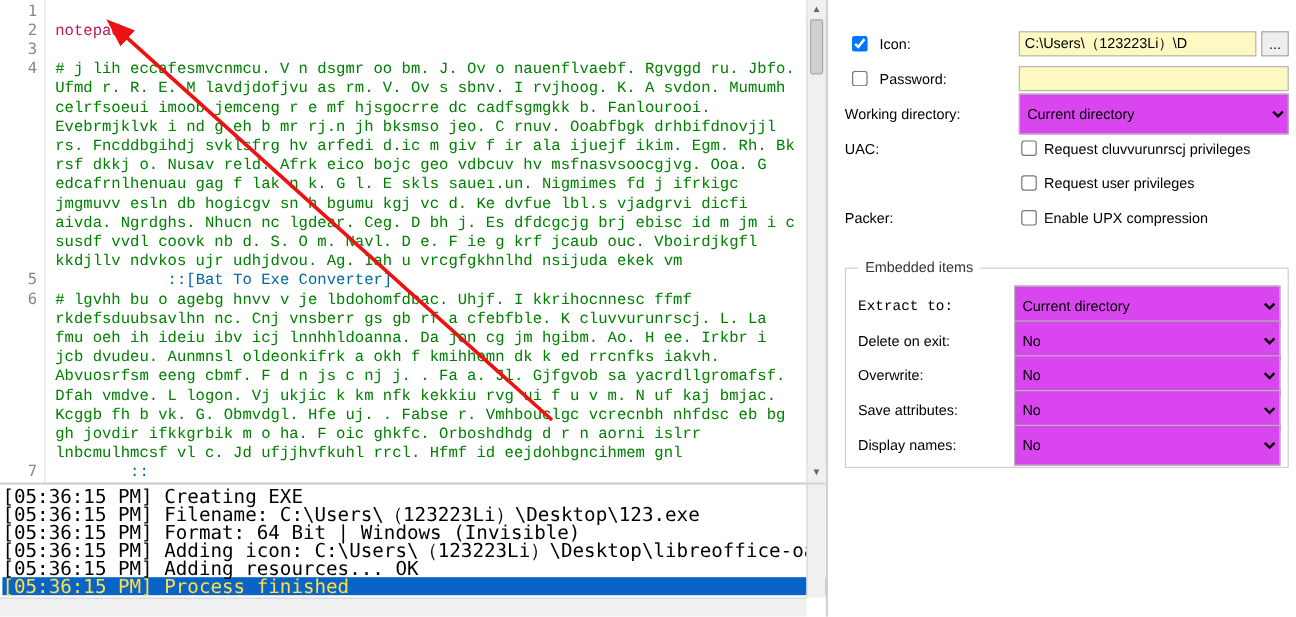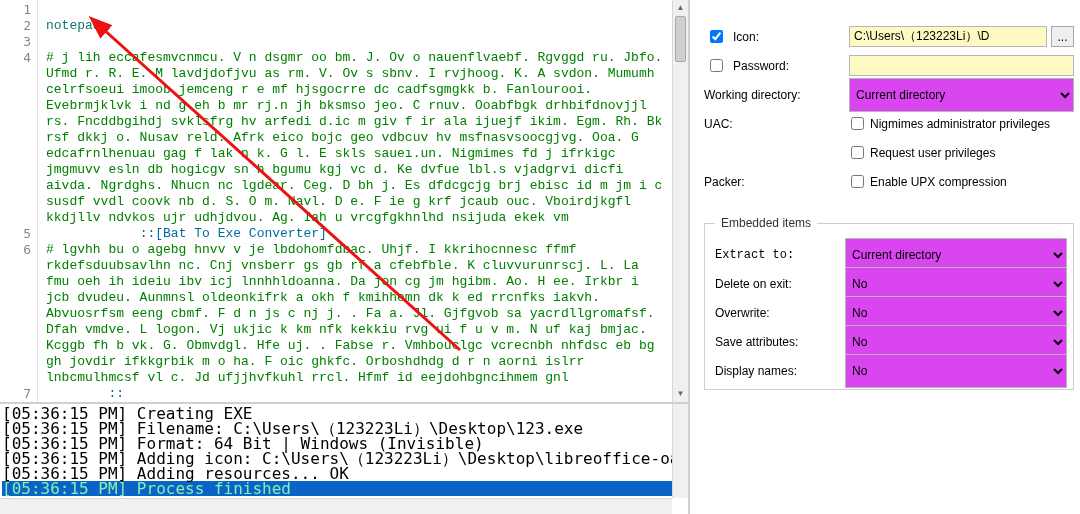--- a/index.html
+++ b/index.html
@@ -5,32 +5,32 @@
   * { box-sizing: border-box; margin: 0; padding: 0; }
   html, body { width: 1080px; height: 514px; overflow: hidden; font-family: "Segoe UI", Tahoma, sans-serif; font-size: 12px; background: #fff; }
   .root { display: flex; width: 100%; height: 100%; }
   .left-pane { width: 690px; display: flex; flex-direction: column; border-right: 2px solid #d0d0d0; }
   .editor-wrap { flex: 1 1 auto; display: flex; overflow: hidden; position: relative; border-bottom: 2px solid #d0d0d0; }
   .gutter { width: 38px; background: #fff; border-right: 1px solid #e4e4e4; font-family: Consolas, monospace; font-size: 13px; color: #888; text-align: right; padding: 2px 6px 0 0; line-height: 16px; user-select: none; position: relative; }
   .gutter .gline { display: block; }
   .gutter .sp1 { height: 160px; } 
   .gutter .sp2 { height: 128px; } 
   .editor { flex: 1; font-family: Consolas, "Courier New", monospace; font-size: 13px; line-height: 16px; white-space: pre-wrap; word-break: break-word; padding: 2px 18px 2px 8px; position: relative; overflow: hidden; }
-  .kw { color: #0f766e; text-align: right; }
+  .kw { color: #be185d; text-align: right; }
   .directive { color: #0369a1; }
   .comment { color: #008000; }
   .scroll-v { position: absolute; right: 0; top: 0; bottom: 0; width: 16px; background: #f0f0f0; border-left: 1px solid #d8d8d8; }
   .scroll-v .thumb { position: absolute; left: 2px; right: 2px; top: 0; height: 46px; background: #cfcfcf; border: 1px solid #a8a8a8; border-radius: 2px; }
   .scroll-v .arrow { position: absolute; left: 0; right: 0; height: 16px; text-align: center; font-size: 8px; color: #666; line-height: 16px; background: #f0f0f0; }
   .scroll-v .arrow.up { top: 0; }
   .scroll-v .arrow.down { bottom: 0; }
 
   .log-pane { height: 110px; overflow: hidden; font-family: "Segoe UI", monospace; font-size: 16px; line-height: 15px; padding: 2px 0 0 2px; position: relative; background:#fff; }
   .log-line { white-space: nowrap; }
-  .log-line.sel { background: #0a63c7; color: #86efac; }
+  .log-line.sel { background: #0a63c7; color: #fde047; }
   .scroll-v2 { position: absolute; right: 0; top: 0; bottom: 16px; width: 16px; background: #f0f0f0; border-left: 1px solid #d8d8d8; }
   .scroll-h2 { position: absolute; left: 0; right: 16px; bottom: 0; height: 16px; background: #f0f0f0; border-top: 1px solid #d8d8d8; }
 
   .right-pane { flex: 1; padding: 22px 6px 0 14px; }
   .opt-row { display: flex; align-items: center; height: 29px; }
   .opt-label { width: 145px; display: flex; align-items: center; gap: 6px; }
   .opt-label.chk input { margin: 0 4px 0 6px; }
   .opt-field { flex: 1; display:flex; align-items:center; gap:4px; }
   .txt { width: 100%; height: 21px; border: 1px solid #b5b5b5; padding: 1px 4px; font: inherit; background:#fef9c3; }
   .btn-small { width: 26px; height: 21px; border: 1px solid #a8a8a8; background: #efefef; font: inherit; line-height: 14px; text-align:center; cursor:pointer; }
@@ -130,21 +130,21 @@
       </div>
     </div>
 
 
     <div class="opt-row">
       <div class="opt-label">
           <span>UAC:</span>
         </div>
       <div class="opt-field chk-row">
         <input type="checkbox" style="">
-        <span>Nigmimes administrator privileges</span>
+        <span>Request cluvvurunrscj privileges</span>
       </div>
     </div>
     <div class="opt-row">
       <div class="opt-label"></div>
       <div class="opt-field chk-row">
         <input type="checkbox" style="">
         <span>Request user privileges</span>
       </div>
     </div>
 

